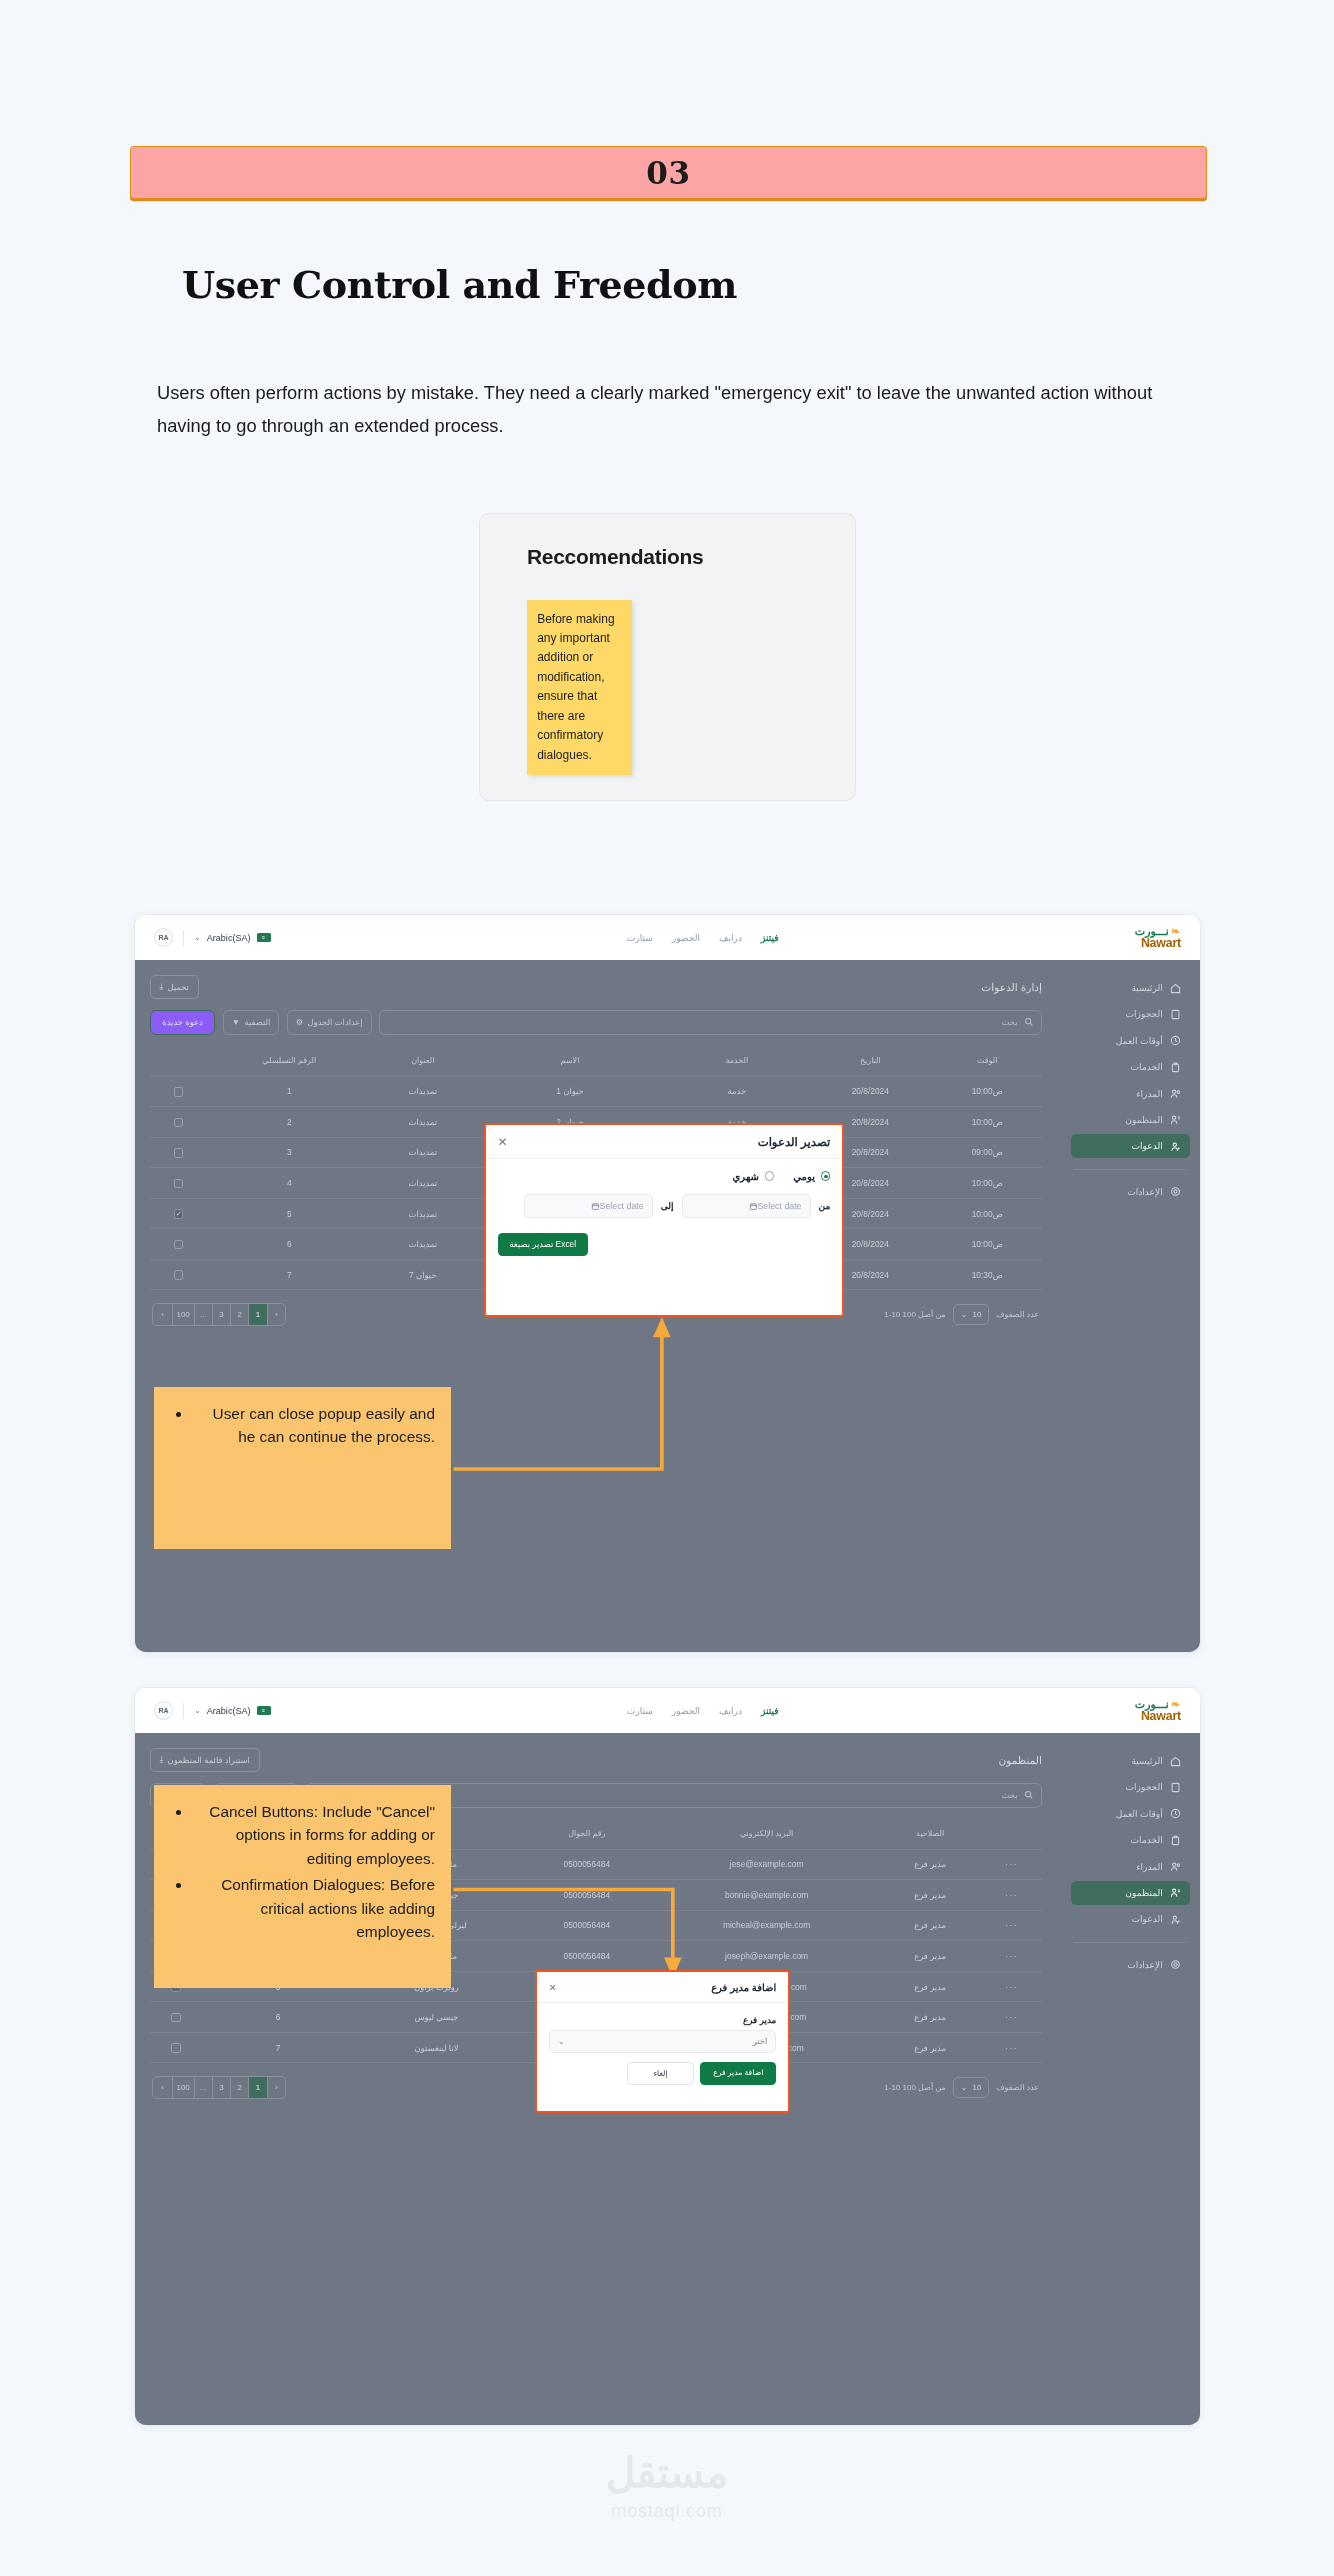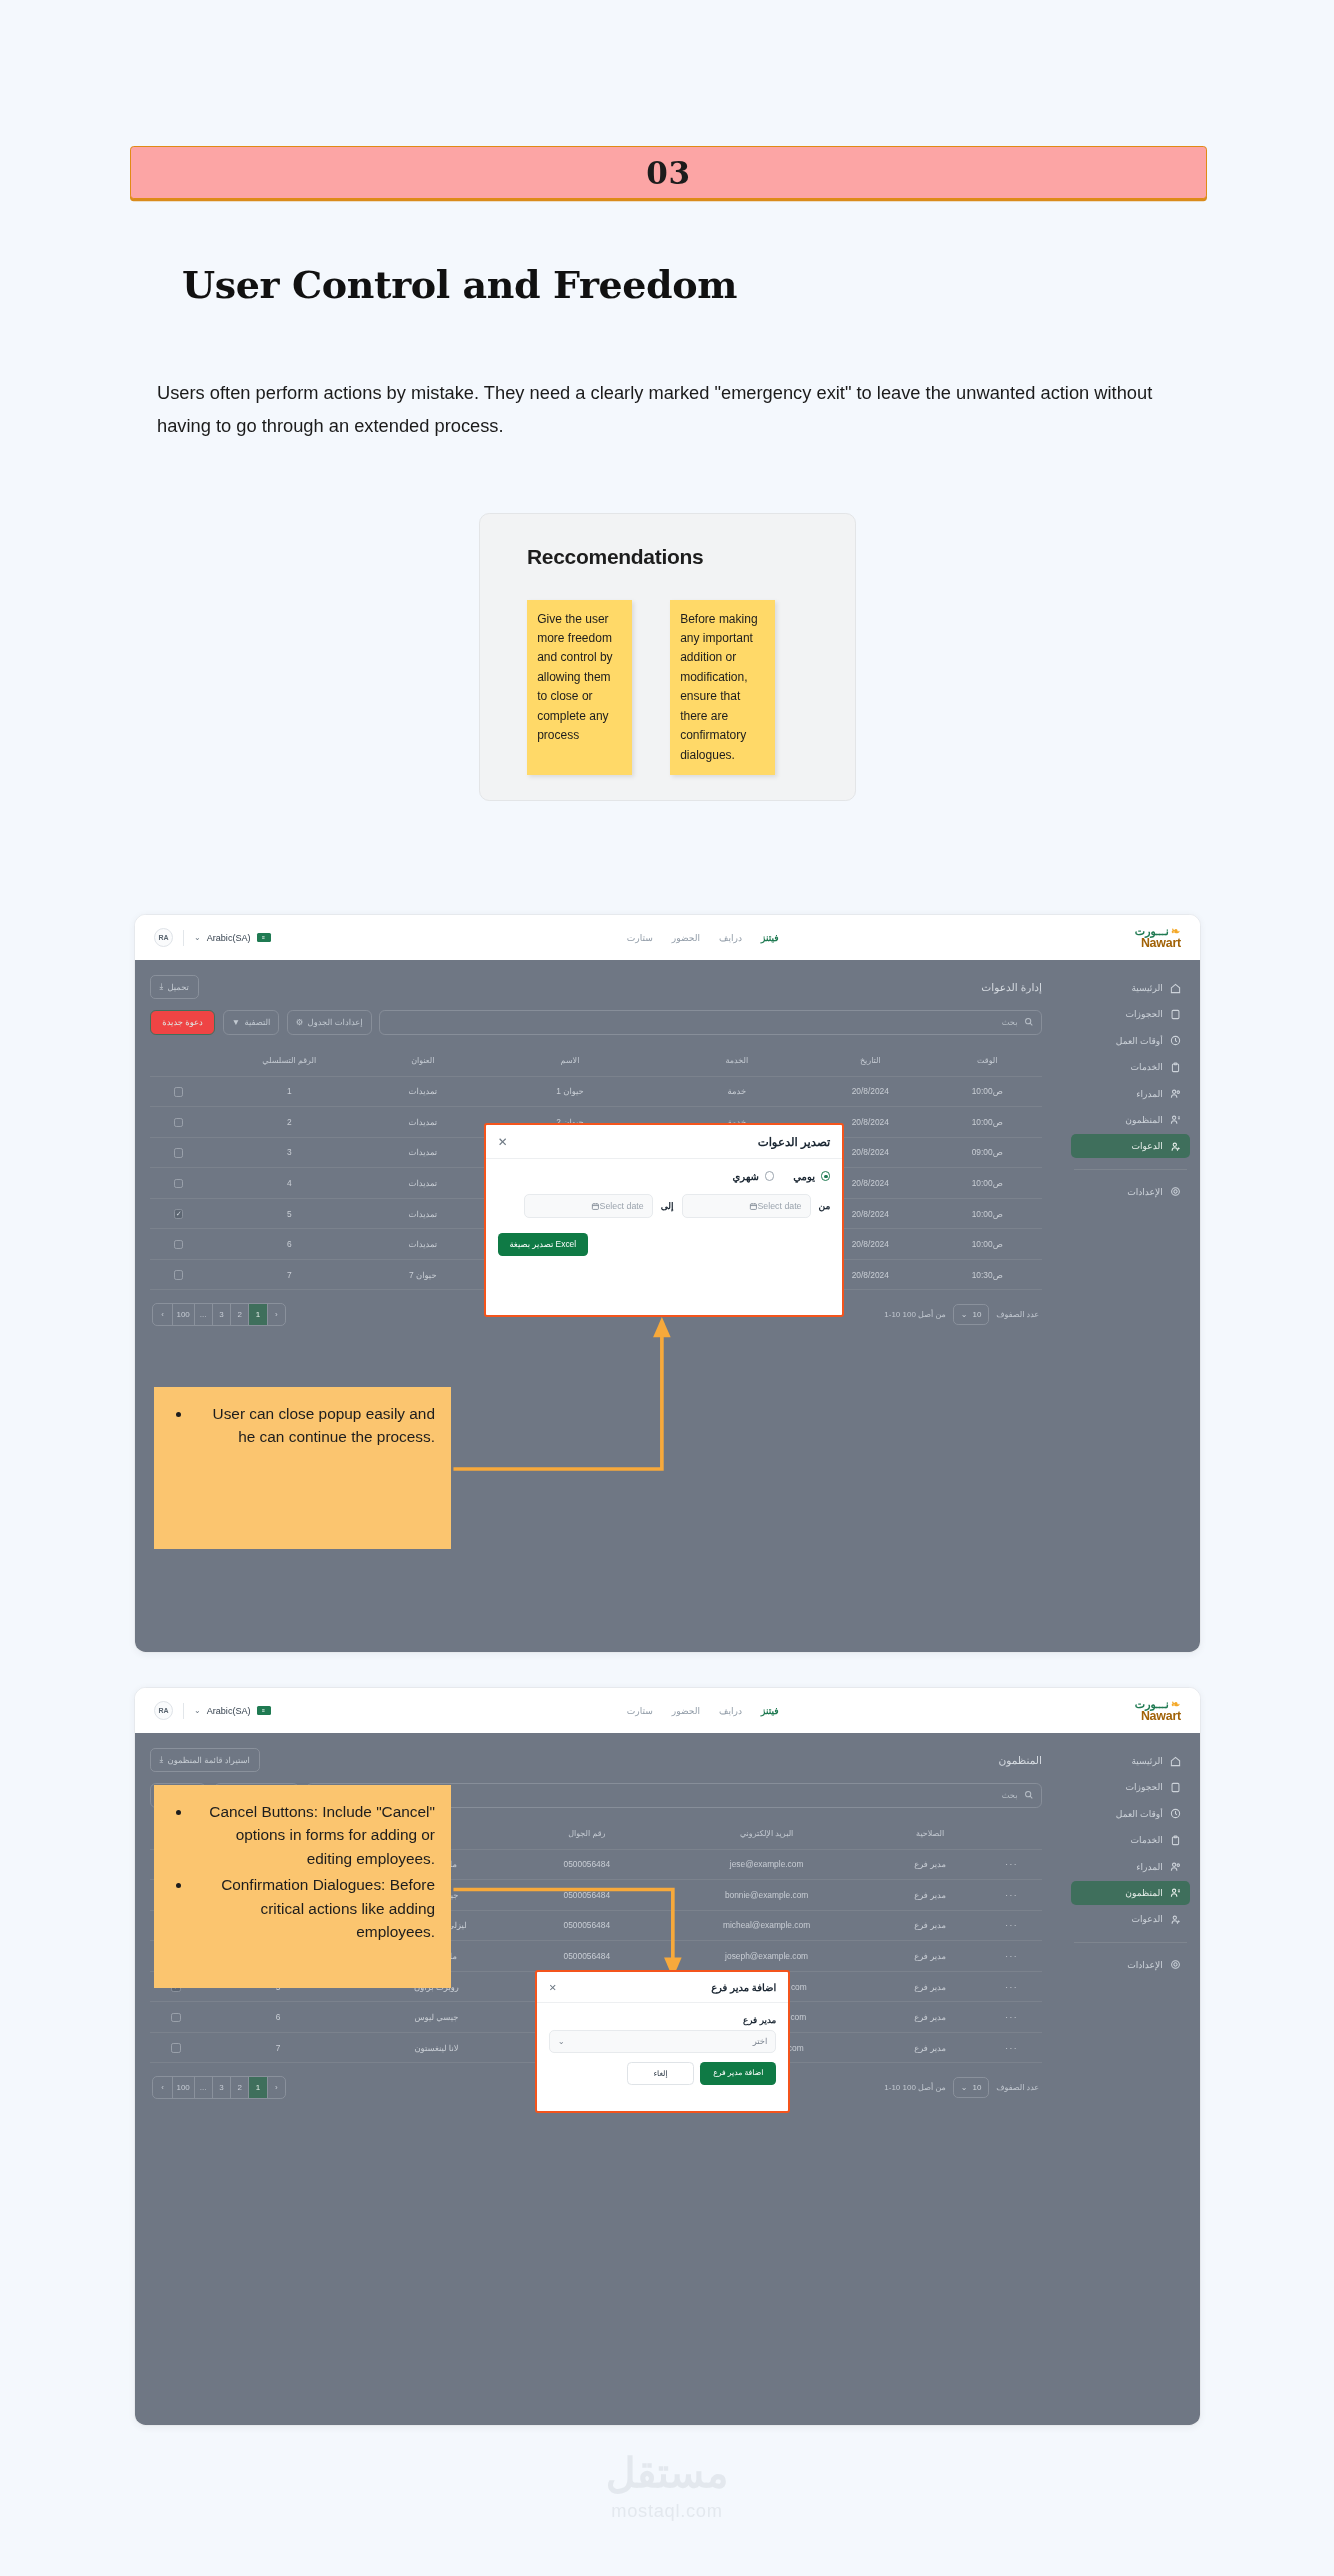--- a/index.html
+++ b/index.html
@@ -150,21 +150,21 @@
     display: flex; flex-direction: row-reverse; align-items: center; gap: 5.9px;
     padding: 0 8px; font-size: 8.4px; color: #b7bec6;
   }
   .search svg { width: 9.5px; height: 9.5px; stroke: #b7bec6; fill: none; stroke-width: 1.7; }
   .tb-btn {
     height: 25px; border: 0.7px solid #878e99; border-radius: 5.9px;
     display: flex; flex-direction: row-reverse; align-items: center; gap: 4.4px;
     padding: 0 8px; font-size: 8.4px; color: #c2c9d1;
   }
   .tb-primary {
-    height: 25px; border-radius: 5.9px; background: #ef4444;
+    height: 25px; border-radius: 5.9px; background: #8b5cf6;
     display: flex; align-items: center; padding: 0 11.7px;
     font-size: 8.4px; color: #dfe8e3; border: 0.7px solid #3f6f5c;
   }
 
   table.grid { width: 100%; border-collapse: collapse; }
   table.grid th {
     font-size: 8px; font-weight: normal; color: #c3c9d1;
     padding: 10.2px 7.3px; text-align: center;
     border-bottom: 0.7px solid #7b828d;
   }
@@ -285,21 +285,20 @@
 
   <div class="num-banner">
     <span>03</span>
   </div>
   <div class="sec-title">User Control and Freedom</div>
   <div class="sec-desc">Users often perform actions by mistake. They need a clearly marked "emergency exit" to leave the unwanted action without having to go through an extended process.</div>
 
   <div class="rec-card">
     <h3>Reccomendations</h3>
     <div class="notes">
-      <div class="note a">Give the user more freedom and control by allowing them to close or complete any process</div>
       <div class="note b">Before making any important addition or modification, ensure that there are confirmatory dialogues.</div>
     </div>
   </div>
 
   <div class="mock" id="mock1">
     <div class="topnav">
       <div class="brand">
         <div class="ar">
             <span>نـــورت</span>
             <span class="leaf">❧</span>

